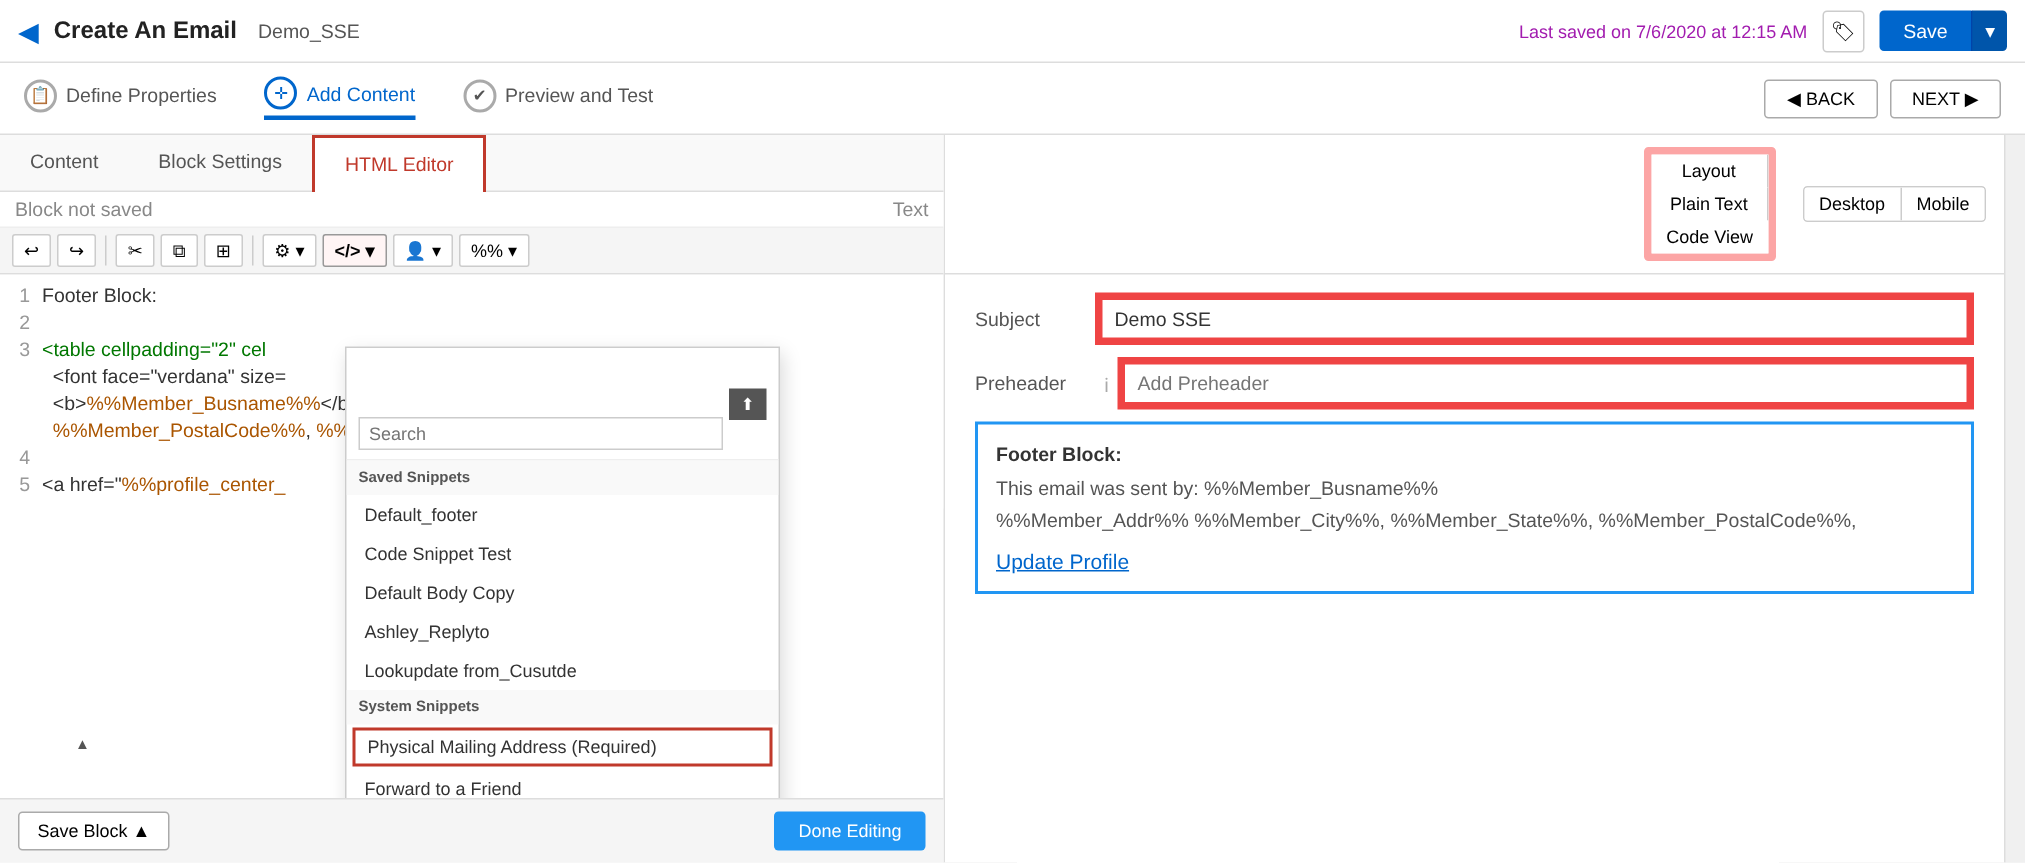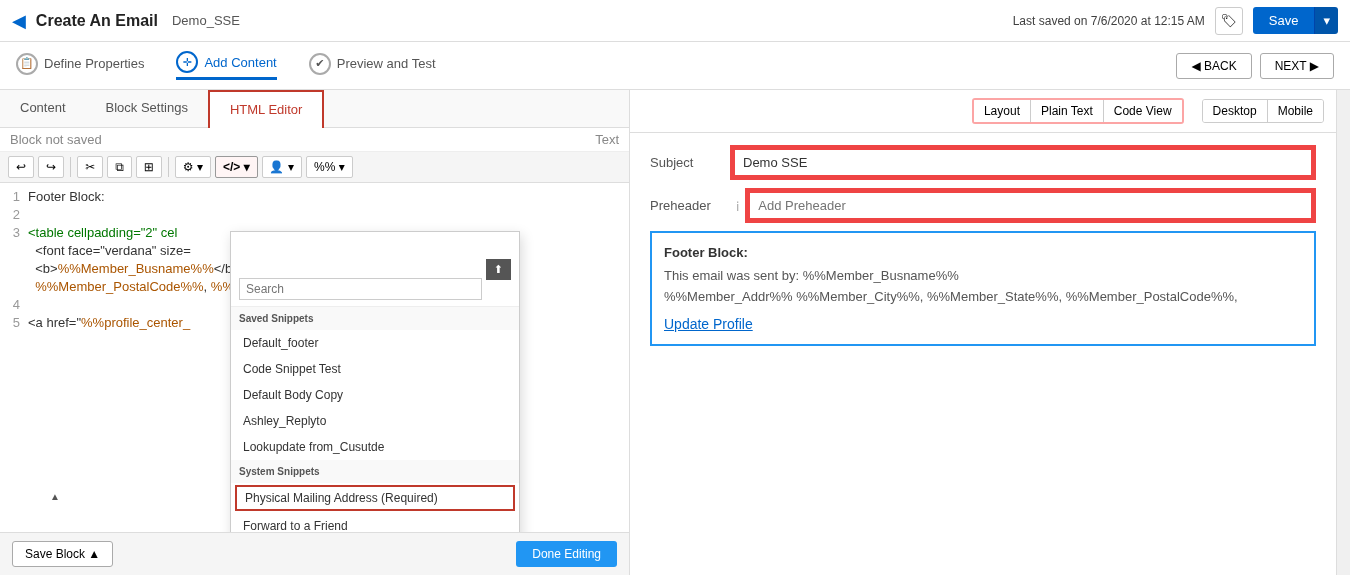--- a/index.html
+++ b/index.html
@@ -13,21 +13,21 @@
       display: flex;
       align-items: center;
       padding: 0 12px;
       justify-content: space-between;
     }
     .top-bar-left { display: flex; align-items: center; gap: 10px; }
     .back-arrow { color: #0066cc; font-size: 18px; cursor: pointer; }
     .page-title { font-size: 16px; font-weight: bold; color: #222; }
     .demo-label { color: #555; font-size: 13px; margin-left: 4px; }
     .top-bar-right { display: flex; align-items: center; gap: 10px; }
-    .last-saved { color: #404040; font-size: 12px; }
+    .last-saved { color: #a21caf; font-size: 12px; }
     .tag-icon { width: 28px; height: 28px; background: #fff; border: 1px solid #ccc; border-radius: 3px; display: flex; align-items: center; justify-content: center; cursor: pointer; }
     .save-btn-group { display: flex; }
     .save-btn { background: #0066cc; color: #fff; border: none; padding: 6px 16px; cursor: pointer; font-size: 13px; border-radius: 3px 0 0 3px; }
     .save-dropdown { background: #0055aa; color: #fff; border: none; padding: 6px 8px; cursor: pointer; border-radius: 0 3px 3px 0; border-left: 1px solid #0044aa; }
 
     
     .nav-steps {
       background: #fff;
       border-bottom: 1px solid #ddd;
       height: 48px;
@@ -91,21 +91,21 @@
 
     
     .bottom-bar { padding: 8px 12px; background: #f5f5f5; border-top: 1px solid #ddd; display: flex; align-items: center; gap: 8px; }
     .save-block-btn { background: #fff; border: 1px solid #aaa; padding: 5px 12px; cursor: pointer; border-radius: 3px; font-size: 12px; display: flex; align-items: center; gap: 4px; }
     .done-btn { background: #2196F3; color: #fff; border: none; padding: 6px 16px; cursor: pointer; border-radius: 3px; font-size: 12px; }
 
     
     .right-panel { flex: 1; display: flex; flex-direction: column; background: #fff; }
     .right-panel-toolbar { display: flex; align-items: center; padding: 8px 12px; border-bottom: 1px solid #ddd; gap: 4px; justify-content: flex-end; }
     .view-btn { background: #fff; border: 1px solid #ccc; padding: 4px 10px; cursor: pointer; font-size: 12px; border-radius: 2px; }
-    .view-btn-group { display: flex; border: 2px solid #fca5a5; border-radius: 3px; overflow: hidden; }
+    .view-btn-group { display: flex; border: 5px solid #fca5a5; border-radius: 3px; overflow: hidden; flex-direction: column; }
     .view-btn-group .view-btn { border: none; border-right: 1px solid #ccc; border-radius: 0; }
     .view-btn-group .view-btn:last-child { border-right: none; }
     .view-btn-sep { width: 10px; }
     .view-btn-group2 { display: flex; border: 1px solid #ccc; border-radius: 3px; overflow: hidden; }
     .view-btn-group2 .view-btn { border: none; border-right: 1px solid #ccc; border-radius: 0; }
     .view-btn-group2 .view-btn:last-child { border-right: none; }
 
     
     .email-preview { flex: 1; padding: 12px 20px; overflow: auto; }
     .field-row { display: flex; align-items: center; margin-bottom: 8px; }

